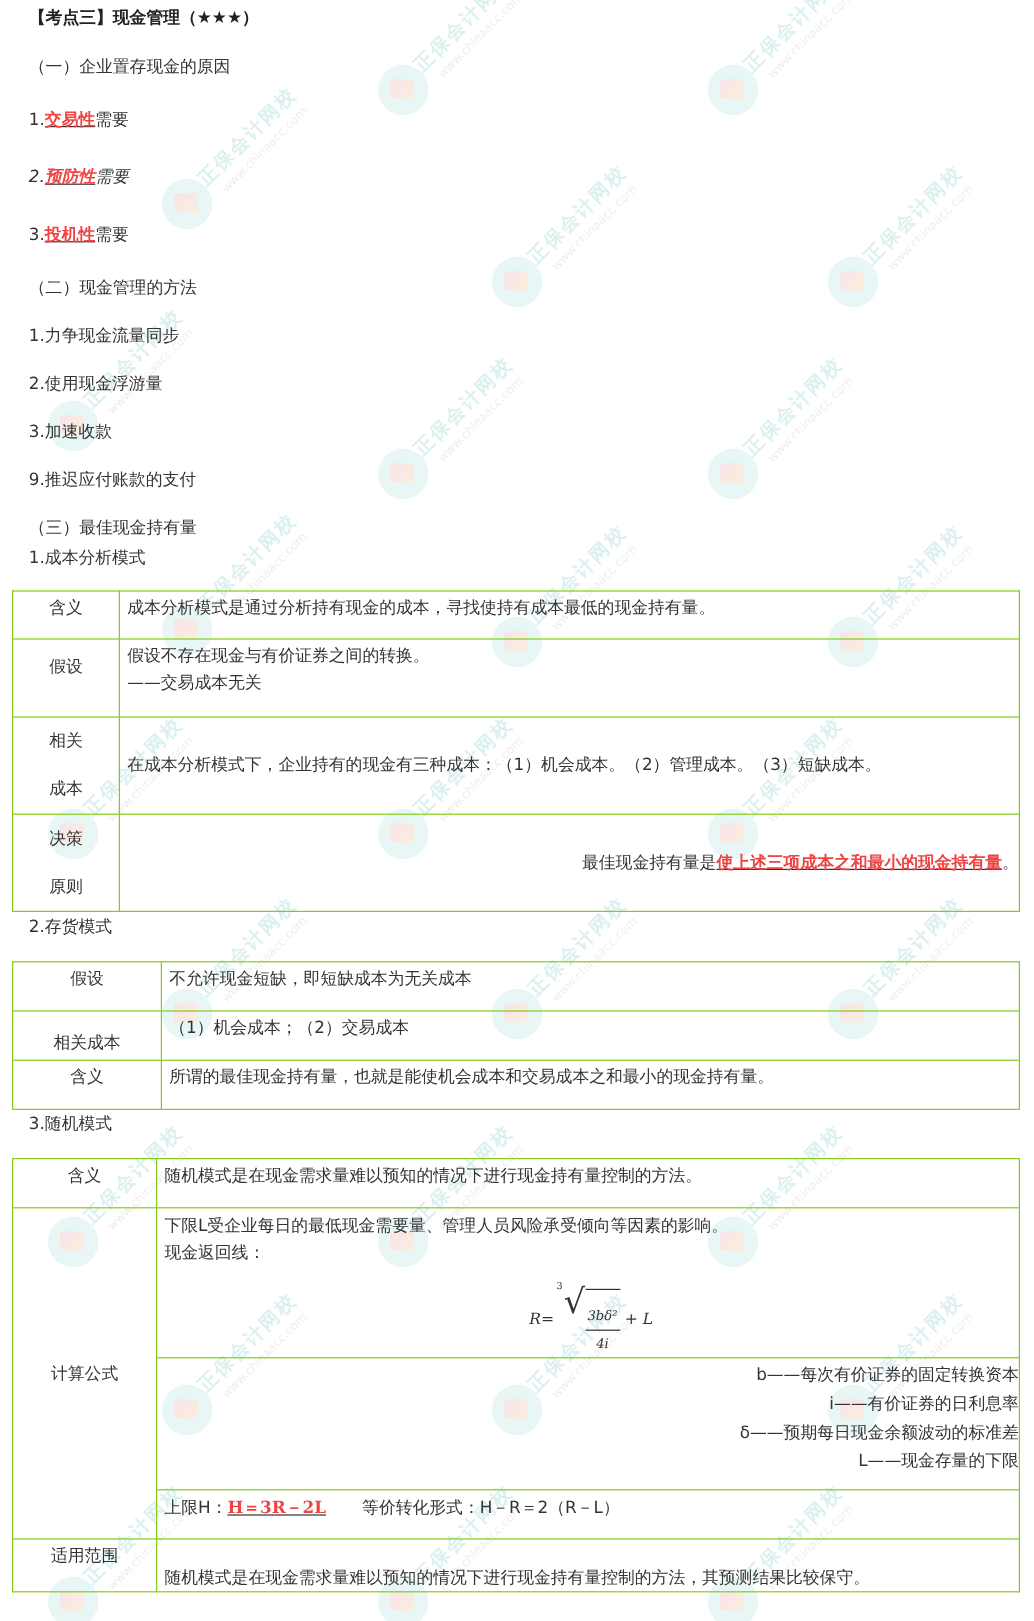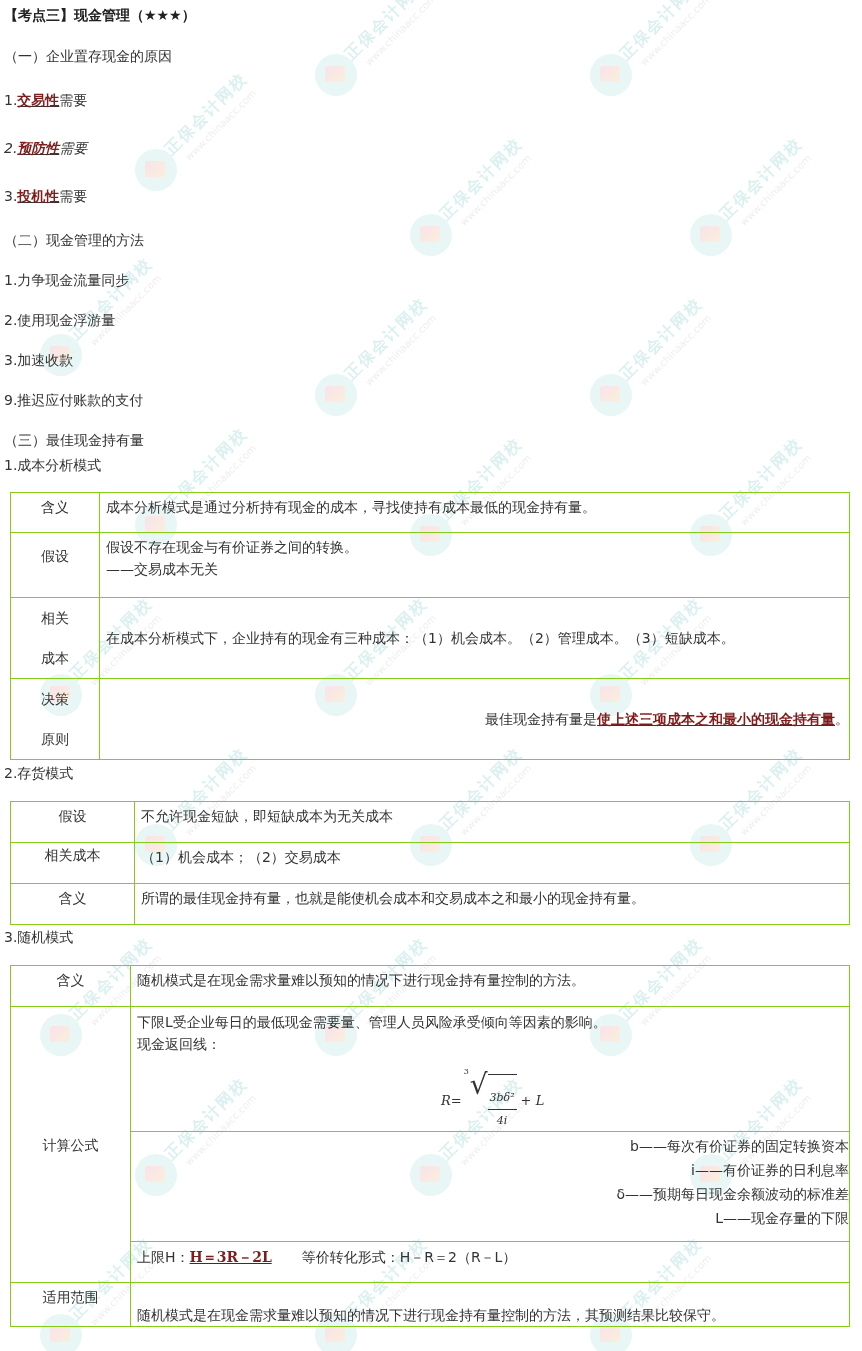--- a/index.html
+++ b/index.html
@@ -20,23 +20,23 @@
   }
   .wm .brand {
     position: absolute; left: 26px; top: 30px; transform: rotate(-45deg); transform-origin: left top;
     color: #dcf0f0; font-size: 16px; font-weight: bold; white-space: nowrap; letter-spacing: 2px;
   }
   .wm .site {
     position: absolute; left: 48px; top: 40px; transform: rotate(-45deg); transform-origin: left top;
     color: #eeeeee; font-size: 10px; white-space: nowrap;
   }
   .content { position: absolute; inset: 0; z-index: 1; }
-  .line { position: absolute; left: 4px; white-space: nowrap; line-height: 20px; }
+  .line { position: absolute; left: 24px; white-space: nowrap; line-height: 20px; }
   .title { font-weight: bold; color: #222; }
-  .hl { color: #7f1d1d; font-weight: bold; text-decoration: underline; text-decoration-color: #333; }
+  .hl { color: #ef4444; font-weight: bold; text-decoration: underline; text-decoration-color: #333; }
   table { position: absolute; left: 10px; border-collapse: collapse; }
   td { border: 1px solid #84cc16; padding: 0; vertical-align: top; line-height: 22px; }
   td.lab { text-align: center; vertical-align: middle; }
   td.val { padding-left: 6px; }
   .formula {
     font-family: "DejaVu Serif", "Liberation Serif", serif; font-style: italic; font-size: 13px;
     position: absolute; display: flex; align-items: center;
   }
   .frac { display: inline-flex; flex-direction: column; align-items: center; font-size: 11px; }
   .frac .num { border-bottom: 1px solid #333; padding: 0 2px; }
@@ -248,21 +248,21 @@
     <colgroup>
         <col style="width:124px">
         <col>
       </colgroup>
     <tbody>
         <tr style="height:41px;">
       <td class="lab" style="vertical-align:top;padding-top:3px;">假设</td>
       <td class="val" style="padding-top:3px;">不允许现金短缺，即短缺成本为无关成本</td>
     </tr>
     <tr style="height:41px;">
-      <td class="lab" style="vertical-align:top;padding-top:1px;">相关成本</td>
+      <td class="lab" style="vertical-align:top;padding-top:15px;">相关成本</td>
       <td class="val" style="padding-top:3px;">（1）机会成本；（2）交易成本</td>
     </tr>
     <tr style="height:41px;">
       <td class="lab" style="vertical-align:top;padding-top:3px;">含义</td>
       <td class="val" style="padding-top:3px;">所谓的最佳现金持有量，也就是能使机会成本和交易成本之和最小的现金持有量。</td>
     </tr>
   </tbody>
     </table>
 
   <div class="line" style="top:927px;">3.随机模式</div>

